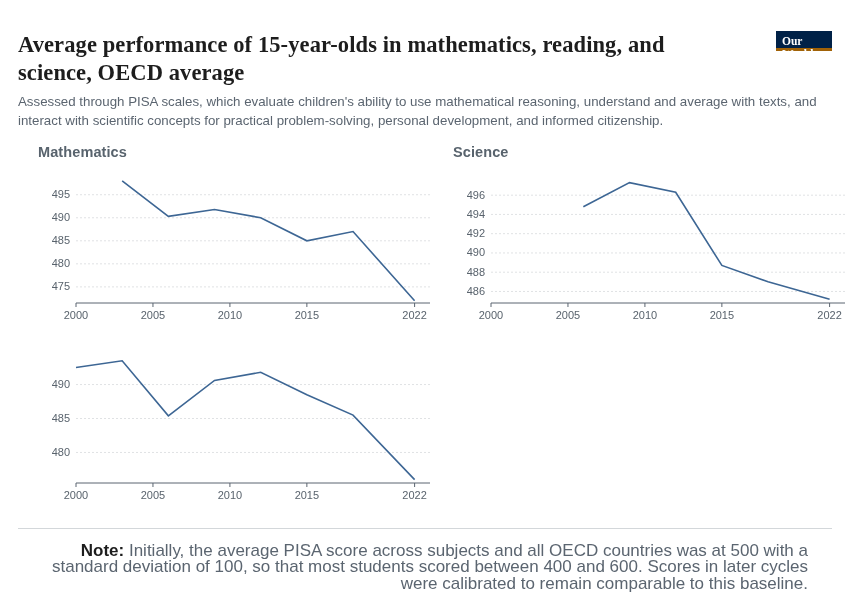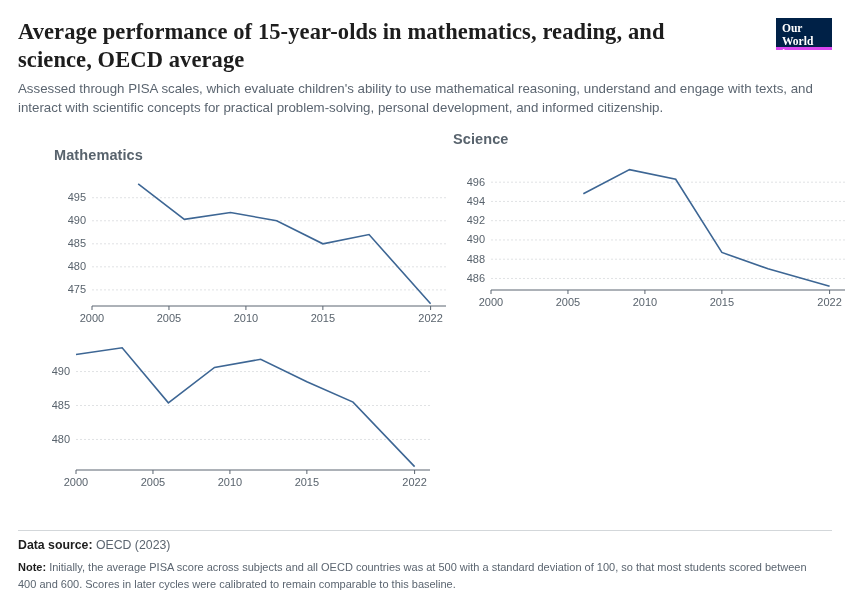--- a/index.html
+++ b/index.html
@@ -26,44 +26,44 @@
     position: relative;
   }
   .title {
     font-family: "Liberation Serif", serif;
     font-size: 22.5px;
     line-height: 28px;
     font-weight: 700;
     color: #1d1d1d;
     letter-spacing: 0.1px;
     max-width: 660px;
-    margin: 4px 0 6px 0;
+    margin: 17px 0 6px 0;
   }
   .subtitle {
     font-size: 13.3px;
     line-height: 18.5px;
     color: #5b6570;
     max-width: 812px;
     margin: 0;
   }
   .owid-logo {
     position: absolute;
     top: 0px;
     right: 0px;
     width: 56px;
-    height: 32px;
+    height: 20px;
     background: #002147;
     color: #ffffff;
     font-family: "Liberation Serif", serif;
     font-weight: 700;
     font-size: 11.5px;
     line-height: 13px;
     padding: 4px 5px 0 6px;
     box-sizing: border-box;
-    border-bottom: 3px solid #d946ef;
+    border-bottom: 3px solid #a16207;
   }
   .owid-logo span {
     display: block;
   }
   
   .charts {
     position: relative;
     margin-top: 14px;
     height: 400px;
   }
@@ -77,21 +77,21 @@
     margin: 0 0 4px 0;
     letter-spacing: 0.1px;
   }
   .plot {
     position: relative;
   }
   .plot svg {
     display: block;
   }
   
-  #panel-math  { left: 20px;  top: 16px;   width: 400px; margin-left: 16px; }
+  #panel-math  { left: 20px;  top: 0px;   width: 400px; }
   #panel-sci   { left: 435px; top: 0px;   width: 400px; }
   #panel-read  { left: 20px;  top: 200px; width: 400px; }
 
   
   .footer {
     position: absolute;
     left: 18px;
     right: 18px;
     bottom: 8px;
   }
@@ -108,24 +108,25 @@
   }
   .footer-row .src strong {
     color: #1d1d1d;
     font-weight: 700;
   }
   .footer-right {
     color: #5b6570;
   }
   .note {
     margin-top: 7px;
-    font-size: 11px;
+    font-size: 17px;
     line-height: 16.5px;
     color: #5b6570;
     max-width: 790px;
+    text-align: right;
   }
   .note strong {
     color: #1d1d1d;
     font-weight: 700;
   }
   .tick-label {
     font-size: 11px;
     fill: #59636d;
     font-family: "Liberation Sans", sans-serif;
   }
@@ -144,21 +145,21 @@
     stroke-width: 1.6;
   }
 </style>
 </head>
 <body>
 
 <div class="page">
 
   <div class="header">
     <h1 class="title">Average performance of 15-year-olds in mathematics, reading, and science, OECD average</h1>
-    <p class="subtitle">Assessed through PISA scales, which evaluate children's ability to use mathematical reasoning, understand and engage with texts, and interact with scientific concepts for practical problem-solving, personal development, and informed citizenship.</p>
+    <p class="subtitle">Assessed through PISA scales, which evaluate children's ability to use mathematical reasoning, understand and average with texts, and interact with scientific concepts for practical problem-solving, personal development, and informed citizenship.</p>
     <div class="owid-logo">
       <span>Our World</span>
       <span>in Note</span>
     </div>
   </div>
 
   <div class="charts">
 
     <div class="panel" id="panel-math">
       <div class="panel-title">Mathematics</div>
@@ -245,24 +246,20 @@
             <polyline points="38.00,23.58 84.17,16.79 130.35,71.78 176.52,36.48 222.70,28.33 268.87,50.74 315.04,71.11 376.61,135.61" class="series-line" stroke="#3d6694"></polyline>
           </svg>
         </div>
     </div>
 
   </div>
 
   <div class="footer">
     <div class="footer-rule"></div>
     <div class="footer-row">
-      <div class="src">
-        <strong>Data source:</strong>
-        <span>OECD (2023)</span>
-      </div>
     </div>
     <div class="note">
       <strong>Note:</strong>
       <span>Initially, the average PISA score across subjects and all OECD countries was at 500 with a standard deviation of 100, so that most students scored between 400 and 600. Scores in later cycles were calibrated to remain comparable to this baseline.</span>
     </div>
   </div>
 
 </div>
 
 </body></html>

